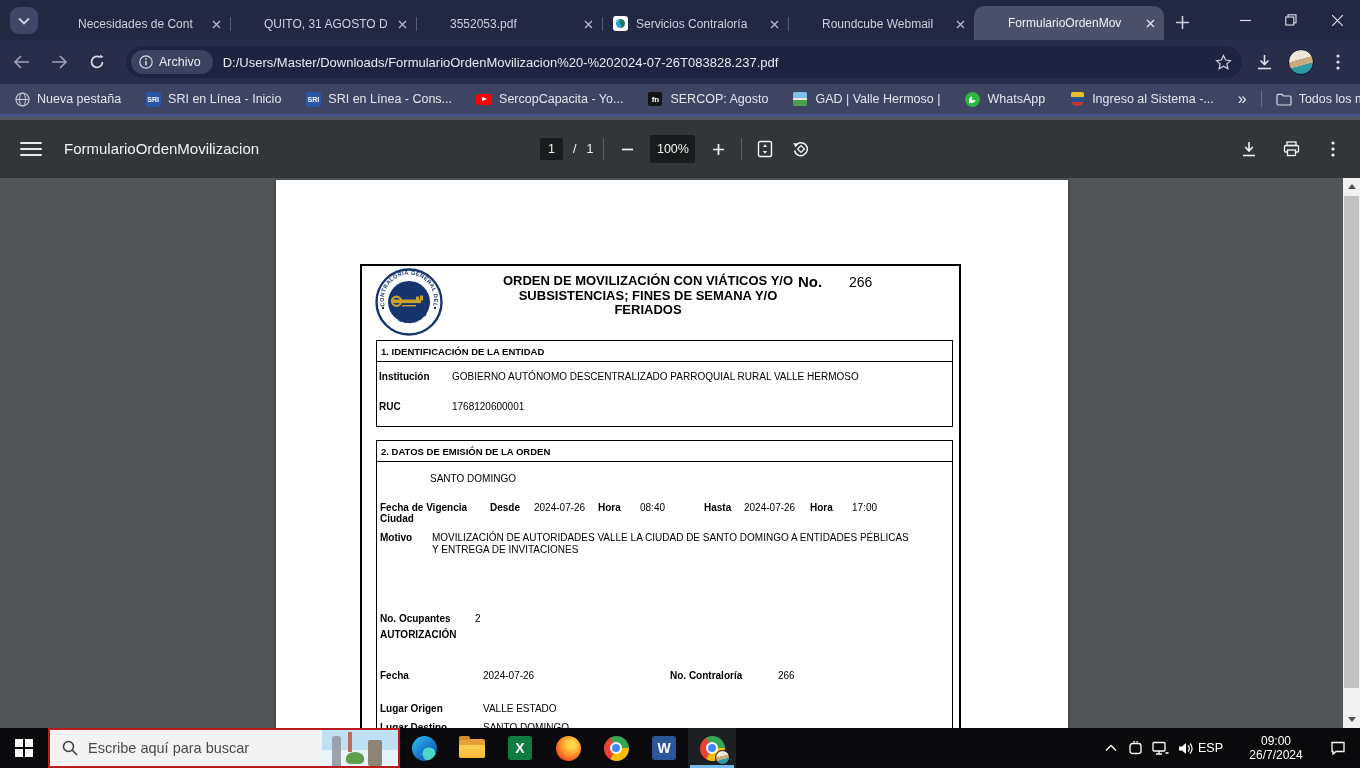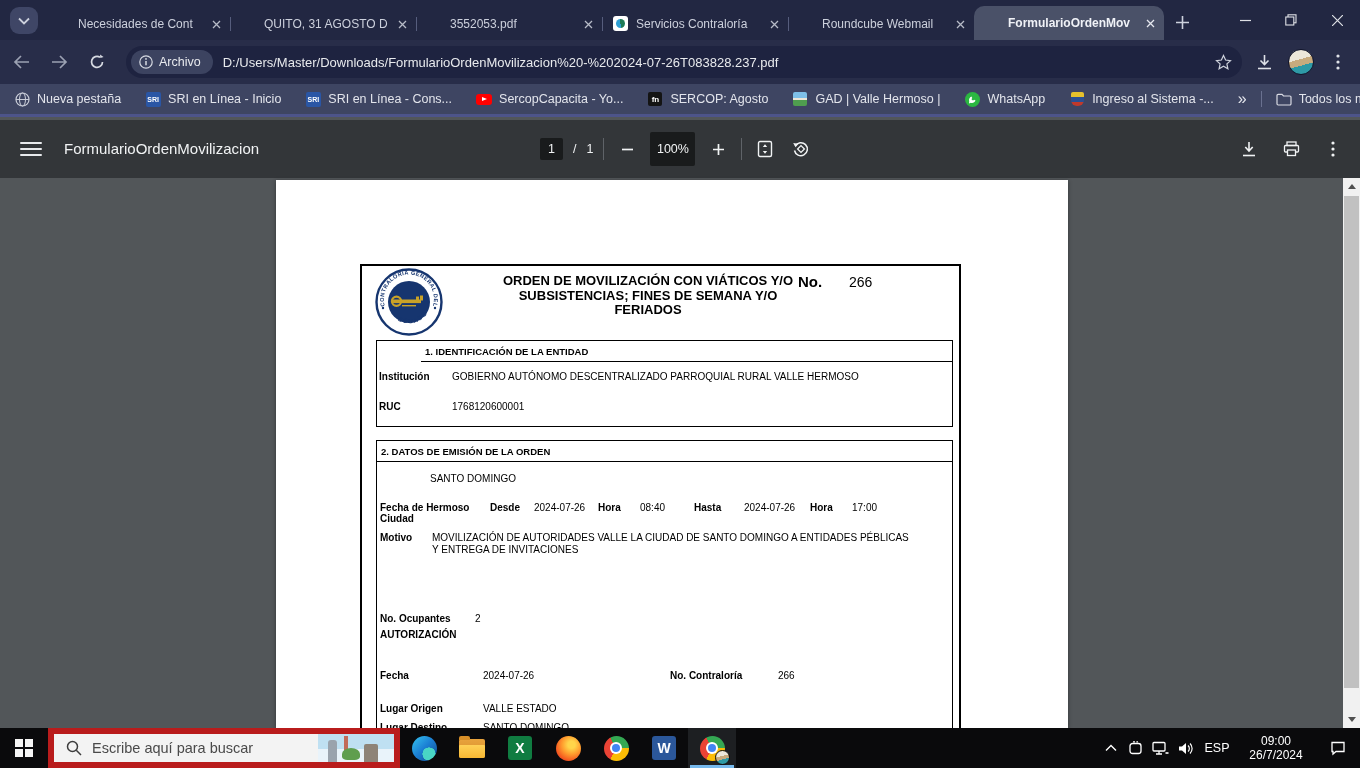--- a/index.html
+++ b/index.html
@@ -4,21 +4,21 @@
 <style>
   * { margin:0; padding:0; box-sizing:border-box; }
   html,body { width:1360px; height:768px; overflow:hidden; background:#000; }
   .screen { position:relative; width:1360px; height:768px; font-family:"Liberation Sans",sans-serif; overflow:hidden; background:#525659; }
 
   
   .tabstrip { position:absolute; top:0; left:0; width:1360px; height:40px; background:#222742; }
   .tab-search-btn { position:absolute; left:10px; top:7px; width:28px; height:27px; border-radius:9px; background:#3f4666; display:flex; align-items:center; justify-content:center; cursor:pointer; }
   .tab { position:absolute; top:8px; height:32px; display:flex; align-items:center; padding:0 6px 0 10px; color:#ccd0dc; font-size:12px; cursor:pointer; }
   .tab.inactive .sep { position:absolute; right:-1px; top:9px; width:1px; height:14px; background:#565d7d; }
-  .tab.active { top:6px; height:34px; background:#4a5168; border-radius:10px 10px 0 0; color:#f0f2f7;font-weight:bold; }
+  .tab.active { top:6px; height:34px; background:#4a5168; border-radius:10px 10px 0 0; color:#f0f2f7; }
   .tab-title { white-space:nowrap; overflow:hidden; flex:1; margin:0 4px 0 8px; }
   .tab-close { width:16px; height:16px; border-radius:50%; display:flex; align-items:center; justify-content:center; flex:none; cursor:pointer; }
   .favicon { width:16px; height:16px; flex:none; position:relative; }
   .fav-pdfcircle { width:15px; height:15px; border-radius:50%; background:radial-gradient(circle at 35% 30%, #79808f 0 18%, #454b59 55%, #2c313d 100%); margin:0 auto; }
   .fav-crest { width:13px; height:15px; margin:0 auto; border-radius:2px 2px 6px 6px; background:linear-gradient(180deg,#e5b92c 0 40%, #274a84 40% 75%, #b03a2e 75% 100%); }
   .fav-cge { width:15px; height:15px; margin:0 auto; border-radius:3px; background:#fff; display:flex; align-items:center; justify-content:center; }
   .fav-cge i { display:block; width:9px; height:9px; border-radius:50%; background:conic-gradient(#1d7a56 0 50%, #2e9fd4 50% 100%); }
   .fav-rc { width:14px; height:14px; margin:1px auto; background:linear-gradient(135deg,#bfe6f7 0 50%, #2d9fd8 50% 100%); transform:rotate(45deg); border-radius:2px; }
   .newtab-btn { position:absolute; left:1170px; top:10px; width:24px; height:24px; display:flex; align-items:center; justify-content:center; cursor:pointer; }
   .win-controls { position:absolute; right:0; top:0; height:40px; display:flex; }
@@ -49,21 +49,21 @@
   .ico-ec { width:13px; height:14px; border-radius:2px 2px 6px 6px; background:linear-gradient(180deg,#e5c02c 0 38%, #2a4f93 38% 70%, #c0392b 70% 100%); }
 
   
   .pdf-toolbar { position:absolute; top:120px; left:0; width:1360px; height:58px; background:#333639; color:#eceef0; }
   .hamburger { position:absolute; left:20px; top:19px; width:22px; height:20px; display:flex; flex-direction:column; justify-content:center; gap:4px; cursor:pointer; }
   .hamburger i { display:block; height:2px; background:#e8eaed; border-radius:1px; }
   .pdf-title { position:absolute; left:64px; top:20px; font-size:15px; color:#f1f3f4; }
   .pdf-center { position:absolute; left:540px; top:0; height:58px; display:flex; align-items:center; gap:10px; }
   .dark-box { background:#191b1c; border-radius:2px; color:#f1f3f4; display:flex; align-items:center; justify-content:center; font-size:12.5px; cursor:text; }
   .page-box { width:23px; height:22px; }
-  .zoom-box { width:45px; height:34px; }
+  .zoom-box { width:45px; height:28px; }
   .v-div { width:1px; height:22px; background:#5f6368; }
   .pdf-ctl { width:26px; height:26px; display:flex; align-items:center; justify-content:center; cursor:pointer; border-radius:50%; }
   .pdf-right { position:absolute; right:14px; top:0; height:58px; display:flex; align-items:center; gap:16px; }
   .pdf-num { font-size:12.5px; color:#f1f3f4; }
 
   
   .viewer { position:absolute; top:178px; left:0; width:1360px; height:550px; background:#525659; }
   .pdf-page { position:absolute; left:276px; top:2px; width:792px; height:548px; background:#fff; box-shadow:0 1px 4px rgba(0,0,0,.4); overflow:hidden; color:#000; }
   .vscroll { position:absolute; right:0; top:0; width:17px; height:550px; background:#f1f1f1; }
   .vthumb { position:absolute; left:1px; top:18px; width:15px; height:492px; background:#c1c1c1; }
@@ -72,33 +72,33 @@
   .tri-up { width:0; height:0; border-left:4px solid transparent; border-right:4px solid transparent; border-bottom:5px solid #505050; }
   .tri-down { width:0; height:0; border-left:4px solid transparent; border-right:4px solid transparent; border-top:5px solid #505050; }
 
   
   .obox { position:absolute; left:84px; top:84px; width:601px; height:600px; border:2px solid #000; }
   .doc-title { position:absolute; left:96px; top:8px; width:380px; text-align:center; font-weight:bold; font-size:13px; line-height:14.5px; }
   .no-label { position:absolute; left:436px; top:7px; font-weight:bold; font-size:15px; }
   .no-value { position:absolute; left:487px; top:8px; font-size:14px; }
   .sec { position:absolute; left:14px; width:577px; border:1px solid #000; }
   .sec-bar { height:21px; border-bottom:1px solid #000; display:flex; align-items:center; padding-left:4px; font-weight:bold; font-size:9.5px; }
-  .sec1 { top:74px; height:87px;padding-left:44px; }
+  .sec1 { top:74px; height:87px; }
   .sec2 { top:174px; height:330px; }
   .fld { position:absolute; font-size:10px; white-space:nowrap; }
   .lb { font-weight:bold; }
   .motivo-val { white-space:normal; width:520px; line-height:12px; }
 
   
   .seal { position:absolute; left:13px; top:2px; width:68px; height:68px; }
 
   
   .taskbar { position:absolute; top:728px; left:0; width:1360px; height:40px; background:#0a0a0c; display:flex; align-items:stretch; }
   .tb-slot { width:48px; display:flex; align-items:center; justify-content:center; cursor:pointer; position:relative; }
-  .tb-search { width:352px; background:#f3f3f3; border:6px solid #b91c1c; display:flex; align-items:center; position:relative; cursor:text; }
+  .tb-search { width:352px; background:#f3f3f3; border:2px solid #b91c1c; display:flex; align-items:center; position:relative; cursor:text; }
   .tb-search-text { color:#4a4a4a; font-size:14.5px; margin-left:10px; }
   .search-art { position:absolute; right:0; top:0; bottom:0; width:76px; background:linear-gradient(180deg,#bfe0f2 0 55%, #e9f3fa 55% 100%); overflow:hidden; }
   .art-tower1 { position:absolute; left:10px; top:6px; width:9px; height:30px; background:#9aa3ad; border-radius:3px 3px 0 0; }
   .art-tower2 { position:absolute; left:46px; top:10px; width:14px; height:26px; background:#8e8377; border-radius:2px; }
   .art-spire { position:absolute; left:26px; top:2px; width:4px; height:20px; background:#c26a5a; }
   .art-bush { position:absolute; left:24px; bottom:2px; width:18px; height:12px; background:#5f9e4e; border-radius:50% 50% 30% 30%; }
   .active-app { background:#1d1f22; }
   .active-app::after { content:""; position:absolute; left:2px; right:2px; bottom:0; height:3px; background:#76b9ed; }
   .chrome-logo { width:25px; height:25px; border-radius:50%; background:conic-gradient(from -150deg, #ea4335 0 120deg, #34a853 120deg 240deg, #fbbc05 240deg 360deg); position:relative; }
   .chrome-logo::before { content:""; position:absolute; left:6.5px; top:6.5px; width:12px; height:12px; border-radius:50%; background:#fff; }
@@ -107,21 +107,21 @@
   .edge-logo { width:25px; height:25px; border-radius:50%; background:radial-gradient(circle at 68% 72%, #49d6c5 0 26%, rgba(0,0,0,0) 27%), linear-gradient(135deg,#36c5f0 0%, #1b7fd4 48%, #114a8b 100%); }
   .folder-ico { position:relative; width:26px; height:19px; background:linear-gradient(180deg,#e8a33d,#d78e28); border-radius:2px; }
   .folder-ico::before { content:""; position:absolute; left:0; top:-3px; width:11px; height:4px; background:#d78e28; border-radius:2px 2px 0 0; }
   .folder-ico::after { content:""; position:absolute; left:0; bottom:0; width:26px; height:13px; background:linear-gradient(180deg,#ffd157,#f7b733); border-radius:1px 1px 2px 2px; }
   .office-sq { width:24px; height:24px; border-radius:3px; color:#fff; font-weight:bold; font-size:14px; display:flex; align-items:center; justify-content:center; }
   .excel { background:#107c41; }
   .word { background:#2b579a; }
   .ff-logo { width:25px; height:25px; border-radius:50%; background:radial-gradient(circle at 62% 35%, #ffd54a 0 16%, #ff9d2e 42%, #f4551f 72%, #b5286c 100%); }
   .tray { margin-left:auto; display:flex; align-items:center; color:#fff; }
   .tray-ico { width:25px; height:40px; display:flex; align-items:center; justify-content:center; cursor:pointer; }
-  .tray-esp { width:38px; text-align:center; font-size:12.5px; cursor:pointer; }
+  .tray-esp { width:38px; font-size:12.5px; cursor:pointer; }
   .tray-clock { width:80px; text-align:center; font-size:12px; line-height:14px; cursor:pointer; }
   .tray-action { width:44px; height:40px; display:flex; align-items:center; justify-content:center; cursor:pointer; }
   .start-btn { width:48px; display:flex; align-items:center; justify-content:center; cursor:pointer; }
   .win-grid { display:grid; grid-template-columns:8px 8px; grid-template-rows:8px 8px; gap:1.5px; }
   .win-grid i { background:#f5f5f5; }
 </style>
 </head>
 <body>
 
 <div class="screen">
@@ -453,26 +453,26 @@
           <span class="fld lb" style="left:2px;top:60px;">RUC</span>
           <span class="fld" style="left:75px;top:60px;">1768120600001</span>
         </div>
 
         <div class="sec sec2">
           <div class="sec-bar">2. DATOS DE EMISIÓN DE LA ORDEN</div>
 
           <span class="fld lb" style="left:3px;top:32px;margin-top:40px;">Ciudad</span>
           <span class="fld" style="left:53px;top:32px;">SANTO DOMINGO</span>
 
-          <span class="fld lb" style="left:3px;top:61px;">Fecha de Hermoso</span>
+          <span class="fld lb" style="left:3px;top:61px;">Fecha de Vigencia</span>
           <span class="fld lb" style="left:113px;top:61px;text-align:center;">Desde</span>
           <span class="fld" style="left:157px;top:61px;">2024-07-26</span>
           <span class="fld lb" style="left:221px;top:61px;">Hora</span>
           <span class="fld" style="left:263px;top:61px;">08:40</span>
-          <span class="fld lb" style="left:317px;top:61px;">Hasta</span>
+          <span class="fld lb" style="left:327px;top:61px;">Hasta</span>
           <span class="fld" style="left:367px;top:61px;">2024-07-26</span>
           <span class="fld lb" style="left:433px;top:61px;">Hora</span>
           <span class="fld" style="left:475px;top:61px;">17:00</span>
 
           <span class="fld lb" style="left:3px;top:91px;">Motivo</span>
           <span class="fld motivo-val" style="left:55px;top:91px;">
             <span style="display:block;">MOVILIZACIÓN DE AUTORIDADES VALLE LA CIUDAD DE SANTO DOMINGO A ENTIDADES PÉBLICAS</span>
             <span style="display:block;">Y ENTREGA DE INVITACIONES</span>
           </span>
 

